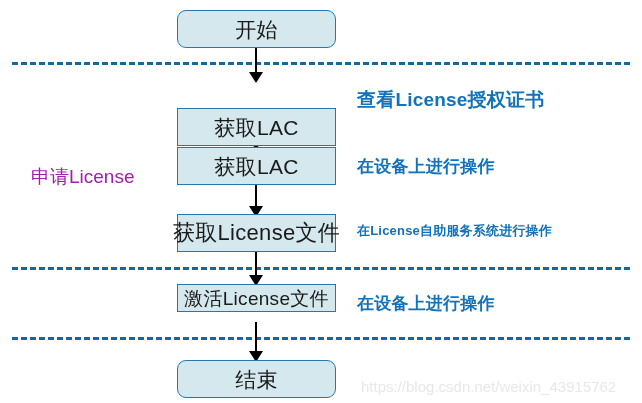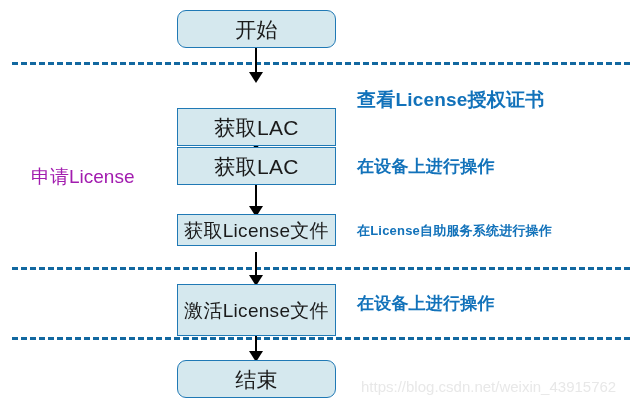--- a/index.html
+++ b/index.html
@@ -133,25 +133,25 @@
   </div>
 
   <div class="node process" style="top:80px;  height:38px; font-size:21px;margin-top:28px;">
     <span class="node-label">获取LAC</span>
   </div>
 
   <div class="node process" style="top:147px; height:38px; font-size:21px;">
     <span class="node-label">获取LAC</span>
   </div>
 
-  <div class="node process" style="top:214px; height:32px; font-size:19px;">
+  <div class="node process" style="top:214px; height:38px; font-size:22px;">
     <span class="node-label">获取License文件</span>
   </div>
 
-  <div class="node process" style="top:284px; height:52px; font-size:19px;">
+  <div class="node process" style="top:284px; height:28px; font-size:19px;">
     <span class="node-label">激活License文件</span>
   </div>
 
   <div class="node terminator" style="top:360px; height:38px; font-size:21px;">
     <span class="node-label">结束</span>
   </div>
 
   <div class="annotation" style="top:87px;  font-size:19px;">查看License授权证书</div>
 
   <div class="annotation" style="top:155px; font-size:17px;">在设备上进行操作</div>

